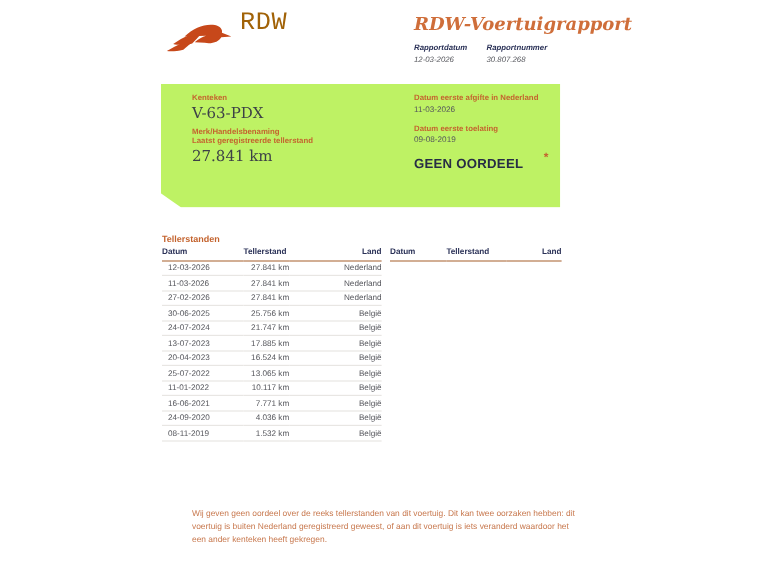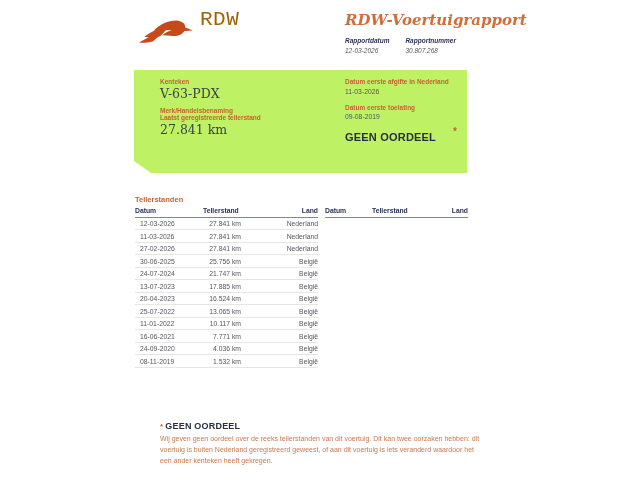--- a/index.html
+++ b/index.html
@@ -235,17 +235,14 @@
           <th class="right">Land</th>
         </tr>
       </thead>
       <tbody></tbody>
     </table>
 
   </div>
 </div>
 
 <div class="footnote">
-  <div class="footnote-heading">
-    <span class="mark">*</span><span>GEEN OORDEEL</span>
-  </div>
   <div class="footnote-body">Wij geven geen oordeel over de reeks tellerstanden van dit voertuig. Dit kan twee oorzaken hebben: dit voertuig is buiten Nederland geregistreerd geweest, of aan dit voertuig is iets veranderd waardoor het een ander kenteken heeft gekregen.</div>
 </div>
 
 </body></html>

